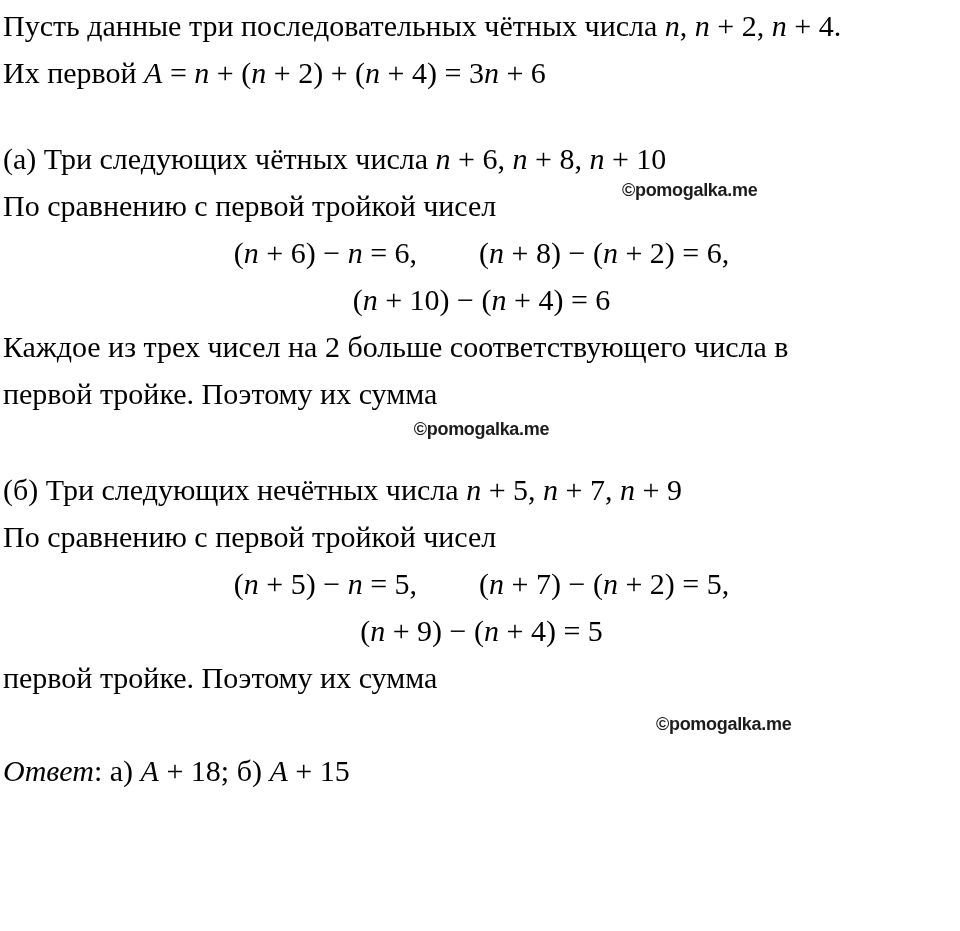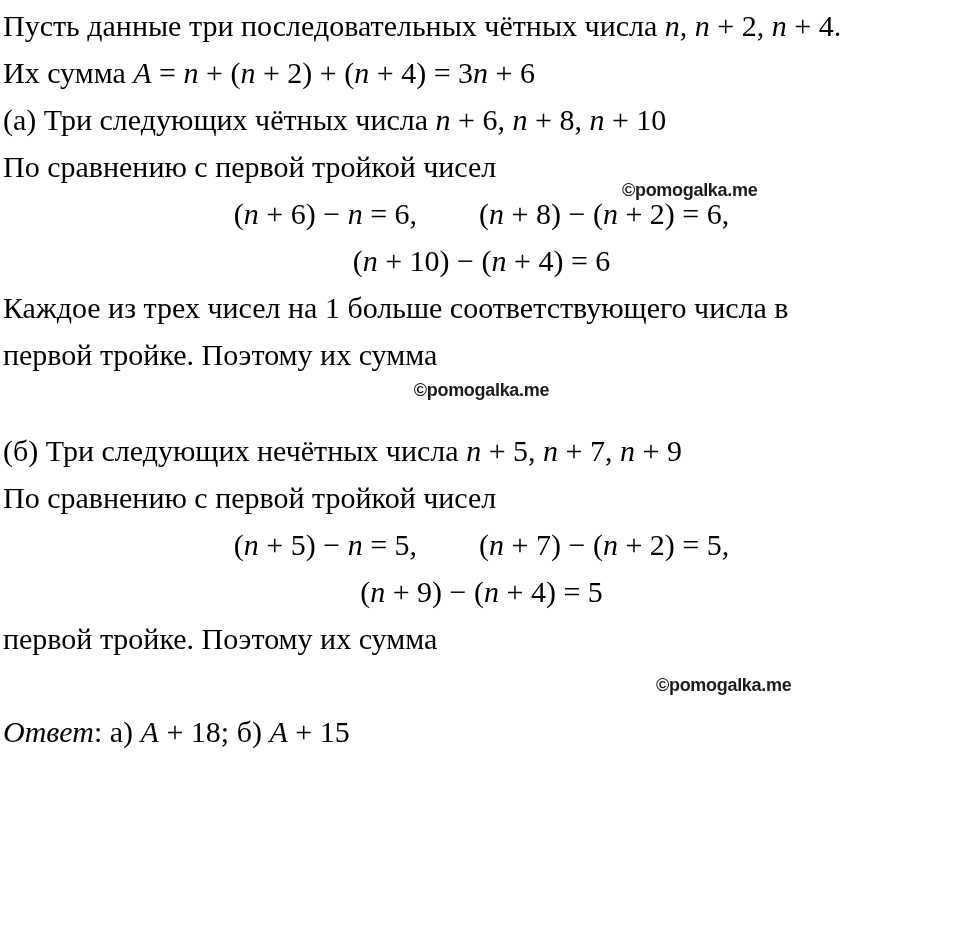--- a/index.html
+++ b/index.html
@@ -24,21 +24,21 @@
   }
   .eq-line {
     margin: 0;
     line-height: 47px;
     text-align: center;
     white-space: nowrap;
   }
   .math { font-style: normal; }
   .math i { font-style: italic; }
   .eq-pair-left { margin-right: 62px; text-align: right; }
-  .gap-before-a { }
+  .gap-before-a { margin-top: 39px; }
   .wm {
     font-family: "Liberation Sans", sans-serif;
     font-weight: bold;
     font-size: 18px;
     color: #1c1c1c;
     letter-spacing: -0.3px;
   }
   .wm-float-a {
     position: absolute;
     top: 179px;
@@ -59,31 +59,31 @@
   }
   .answer-line { margin-top: 46px; }
   .answer-label { font-style: italic; }
 </style>
 </head>
 <body>
 
 <div class="page">
 
   <p class="text-line"><span>Пусть данные три последовательных чётных числа </span><span class="math"><i>n</i>, <i>n</i> + 2, <i>n</i> + 4.</span></p>
-  <p class="text-line"><span>Их сумма </span><span class="math"><i>A</i> = <i>n</i> + (<i>n</i> + 2) + (<i>n</i> + 4) = 3<i>n</i> + 6</span></p>
+  <p class="text-line"><span>Их первой </span><span class="math"><i>A</i> = <i>n</i> + (<i>n</i> + 2) + (<i>n</i> + 4) = 3<i>n</i> + 6</span></p>
 
   <div class="wm wm-float-a">©pomogalka.me</div>
 
   <p class="text-line gap-before-a"><span>(а) Три следующих чётных числа </span><span class="math"><i>n</i> + 6, <i>n</i> + 8, <i>n</i> + 10</span></p>
   <p class="text-line">По сравнению с первой тройкой чисел</p>
 
   <div class="eq-line"><span class="math eq-pair-left">(<i>n</i> + 6) − <i>n</i> = 6,</span><span class="math">(<i>n</i> + 8) − (<i>n</i> + 2) = 6,</span></div>
   <div class="eq-line"><span class="math">(<i>n</i> + 10) − (<i>n</i> + 4) = 6</span></div>
 
-  <p class="text-line">Каждое из трех чисел на 1 больше соответствующего числа в</p>
+  <p class="text-line">Каждое из трех чисел на 2 больше соответствующего числа в</p>
   <p class="text-line">первой тройке. Поэтому их сумма</p>
 
 
   <div class="wm wm-center">©pomogalka.me</div>
 
   <p class="text-line"><span>(б) Три следующих нечётных числа </span><span class="math"><i>n</i> + 5, <i>n</i> + 7, <i>n</i> + 9</span></p>
   <p class="text-line">По сравнению с первой тройкой чисел</p>
 
   <div class="eq-line"><span class="math eq-pair-left">(<i>n</i> + 5) − <i>n</i> = 5,</span><span class="math">(<i>n</i> + 7) − (<i>n</i> + 2) = 5,</span></div>
   <div class="eq-line"><span class="math">(<i>n</i> + 9) − (<i>n</i> + 4) = 5</span></div>

